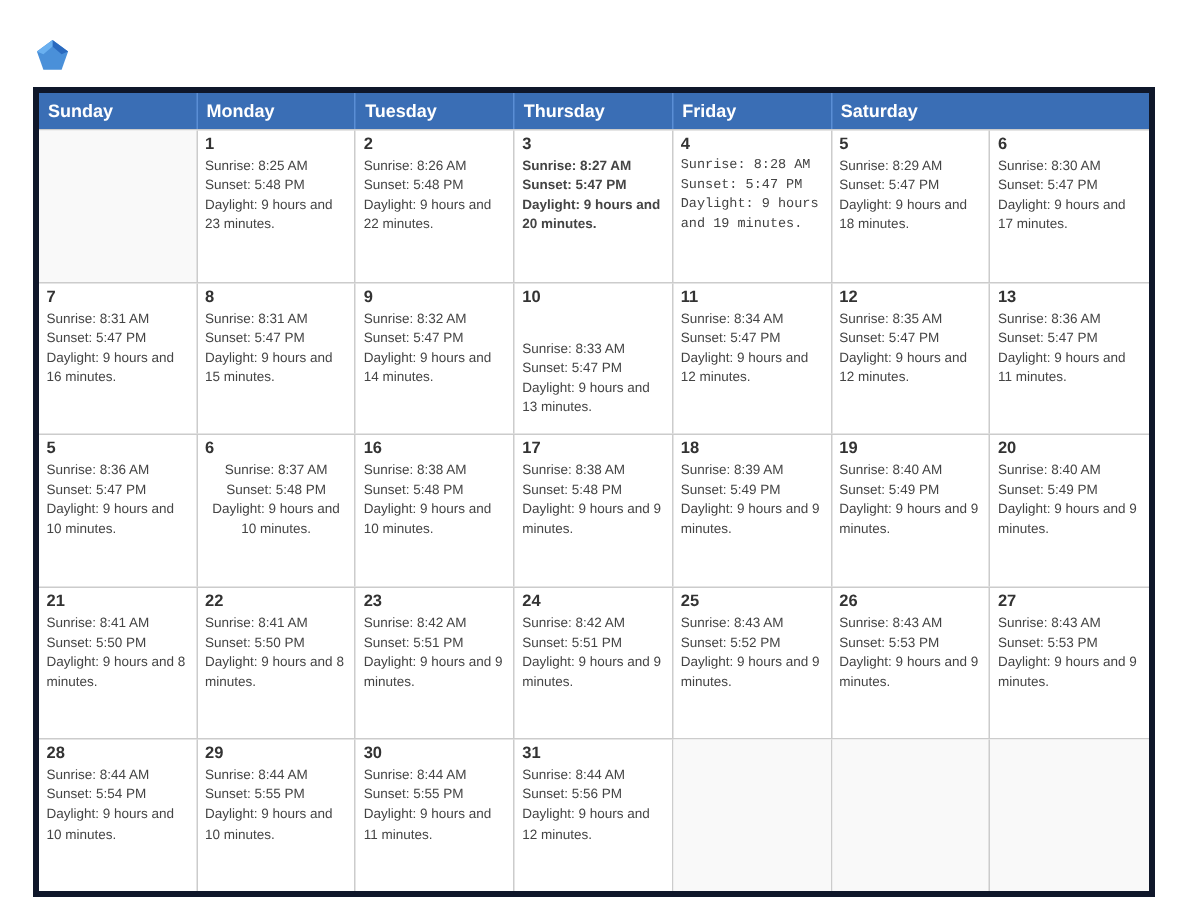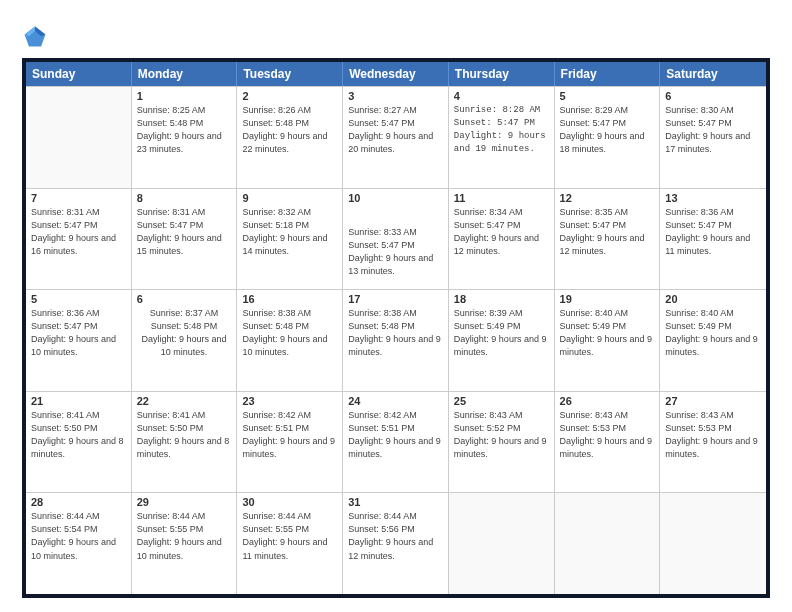--- a/index.html
+++ b/index.html
@@ -138,21 +138,20 @@
       <div class="month-title"></div>
       <div class="location"></div>
     </div>
   </div>
 
   <div class="calendar">
     <div class="cal-header-row">
     <div class="cal-header-cell">Sunday</div>
         <div class="cal-header-cell">Monday</div>
         <div class="cal-header-cell">Tuesday</div>
-        <div class="cal-header-cell">Wednesday</div>
         <div class="cal-header-cell">Thursday</div>
         <div class="cal-header-cell">Friday</div>
         <div class="cal-header-cell">Saturday</div>
       </div>
     <div class="cal-body">
     <div class="cal-row">
           <div class="cal-cell empty"></div>
           <div class="cal-cell">
             <div class="day-num">1</div>
             <div class="day-info" style="white-space: pre-line;">Sunrise: 8:25 AM
@@ -160,21 +159,21 @@
 Daylight: 9 hours and 23 minutes.</div>
           </div>
           <div class="cal-cell">
             <div class="day-num">2</div>
             <div class="day-info" style="white-space: pre-line;">Sunrise: 8:26 AM
 Sunset: 5:48 PM
 Daylight: 9 hours and 22 minutes.</div>
           </div>
           <div class="cal-cell">
             <div class="day-num">3</div>
-            <div class="day-info" style="white-space: pre-line;">Sunrise: 8:27 AM
+            <div class="day-info" style="white-space: pre-line; font-weight: bold;">Sunrise: 8:27 AM
 Sunset: 5:47 PM
 Daylight: 9 hours and 20 minutes.</div>
           </div>
           <div class="cal-cell">
             <div class="day-num">4</div>
             <div class="day-info" style="white-space: pre-line; font-family: Liberation Mono, monospace;">Sunrise: 8:28 AM
 Sunset: 5:47 PM
 Daylight: 9 hours and 19 minutes.</div>
           </div>
           <div class="cal-cell">
@@ -199,21 +198,21 @@
           </div>
           <div class="cal-cell">
             <div class="day-num">8</div>
             <div class="day-info" style="white-space: pre-line;">Sunrise: 8:31 AM
 Sunset: 5:47 PM
 Daylight: 9 hours and 15 minutes.</div>
           </div>
           <div class="cal-cell">
             <div class="day-num">9</div>
             <div class="day-info" style="white-space: pre-line;">Sunrise: 8:32 AM
-Sunset: 5:18 PM
+Sunset: 5:47 PM
 Daylight: 9 hours and 14 minutes.</div>
           </div>
           <div class="cal-cell">
             <div class="day-num">10</div>
             <div class="day-info" style="white-space: pre-line; margin-top: 20px;">Sunrise: 8:33 AM
 Sunset: 5:47 PM
 Daylight: 9 hours and 13 minutes.</div>
           </div>
           <div class="cal-cell">
             <div class="day-num">11</div>

